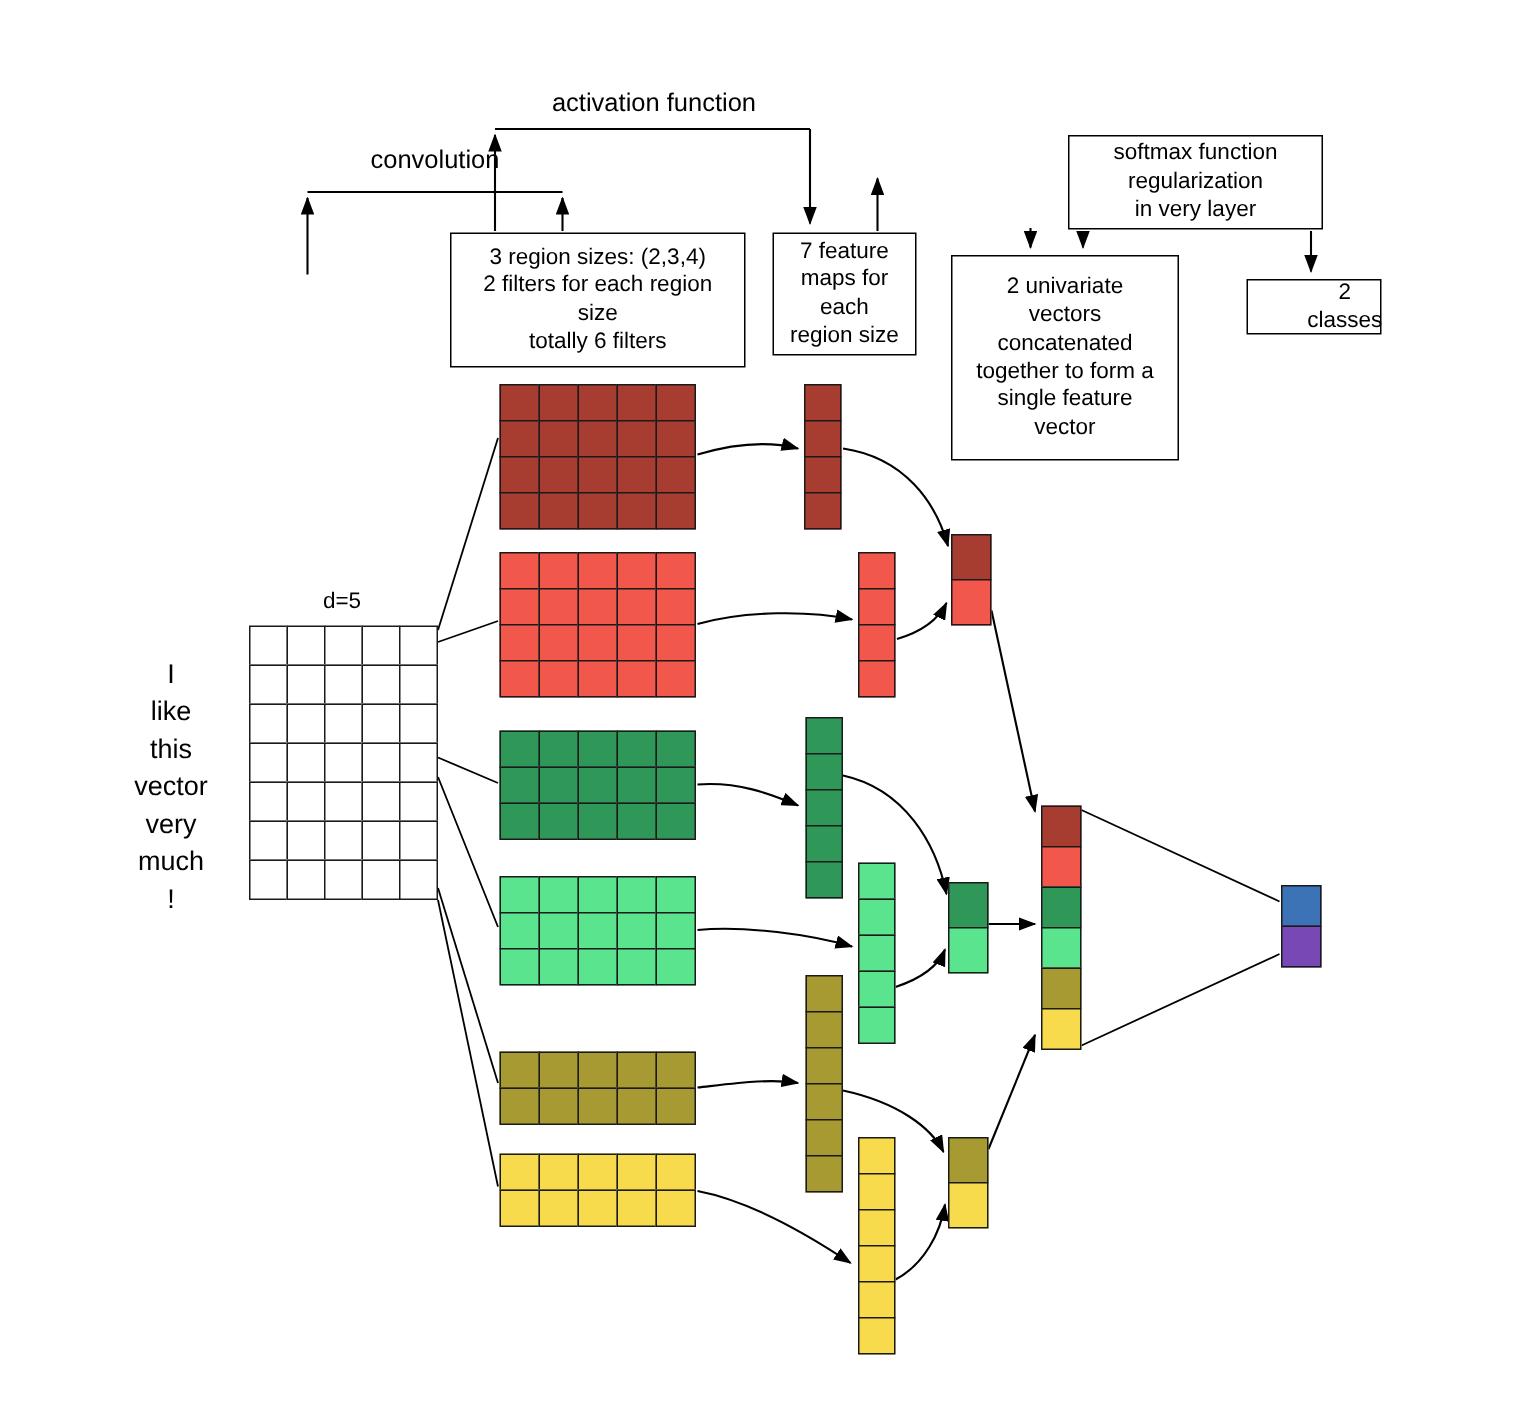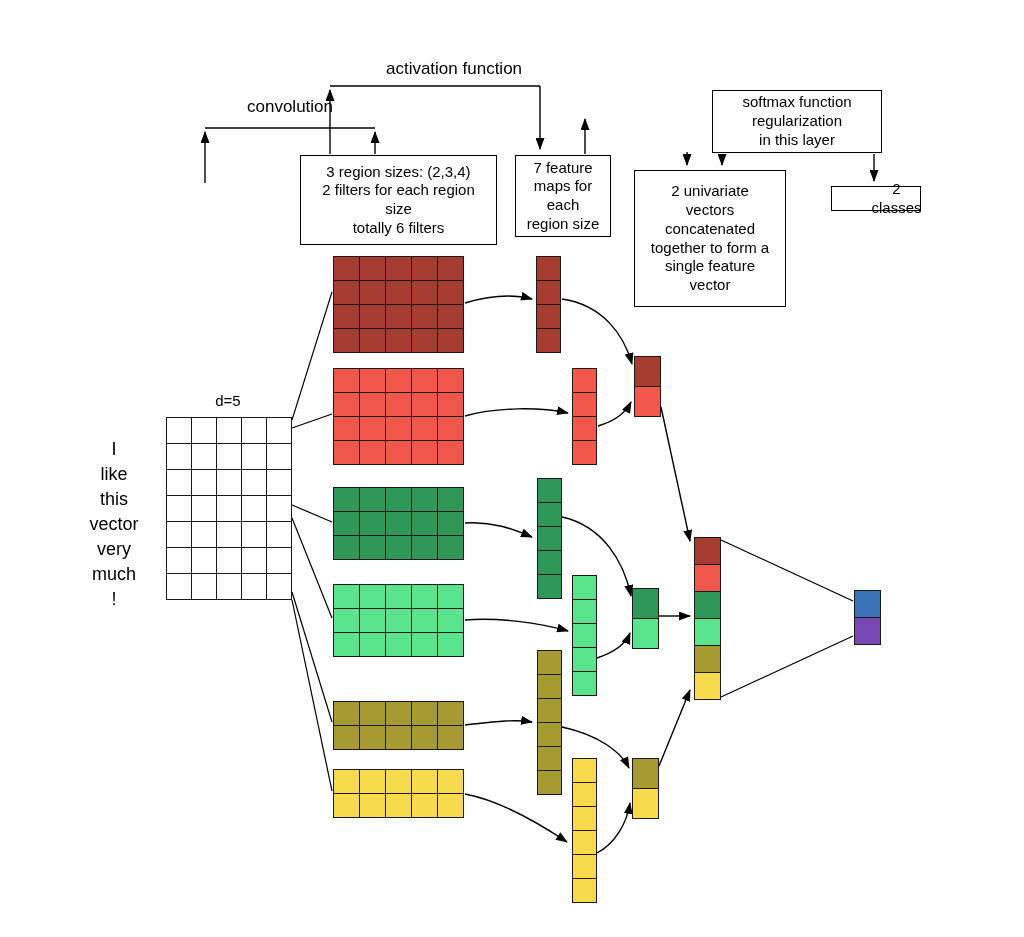--- a/index.html
+++ b/index.html
@@ -75,40 +75,40 @@
 
     <path d="M661,407 L690,541" stroke="#000" stroke-width="1.4" fill="none" marker-end="url(#ah)"></path>
     <path d="M659,616 L690,616" stroke="#000" stroke-width="1.4" fill="none" marker-end="url(#ah)"></path>
     <path d="M659,766 L690,690" stroke="#000" stroke-width="1.4" fill="none" marker-end="url(#ah)"></path>
 
     <path d="M721,540 L853,601" stroke="#000" stroke-width="1.2" fill="none"></path>
     <path d="M721,697 L853,636" stroke="#000" stroke-width="1.2" fill="none"></path>
   </svg>
 
   <div class="label" style="left:210px; top:97px; width:160px;">convolution</div>
-  <div class="label" style="left:364px; top:59px; width:180px;">activation function</div>
+  <div class="label" style="left:346px; top:59px; width:180px;">activation function</div>
 
   <div class="box" style="left:300px; top:155px; width:197px; height:90px;">3 region sizes: (2,3,4)
 2 filters for each region
 size
 totally 6 filters</div>
   <div class="box" style="left:515px; top:155px; width:96px; height:82px;">7 feature
 maps for
 each
 region size</div>
   <div class="box" style="left:634px; top:170px; width:152px; height:137px;">2 univariate
 vectors
 concatenated
 together to form a
 single feature
 vector</div>
   <div class="box" style="left:712px; top:90px; width:170px; height:63px;">softmax function
 regularization
-in this layer</div>
-  <div class="box" style="left:831px; top:186px; width:90px; height:25px;padding-left:41px;">2 classes</div>
+in very layer</div>
+  <div class="box" style="left:831px; top:186px; width:90px; height:37px;padding-left:41px;">2 classes</div>
 
   <div id="sentence-words">
       <div>I</div>
       <div>like</div>
       <div>this</div>
       <div>vector</div>
       <div>very</div>
       <div>much</div>
       <div>!</div>
     </div>

